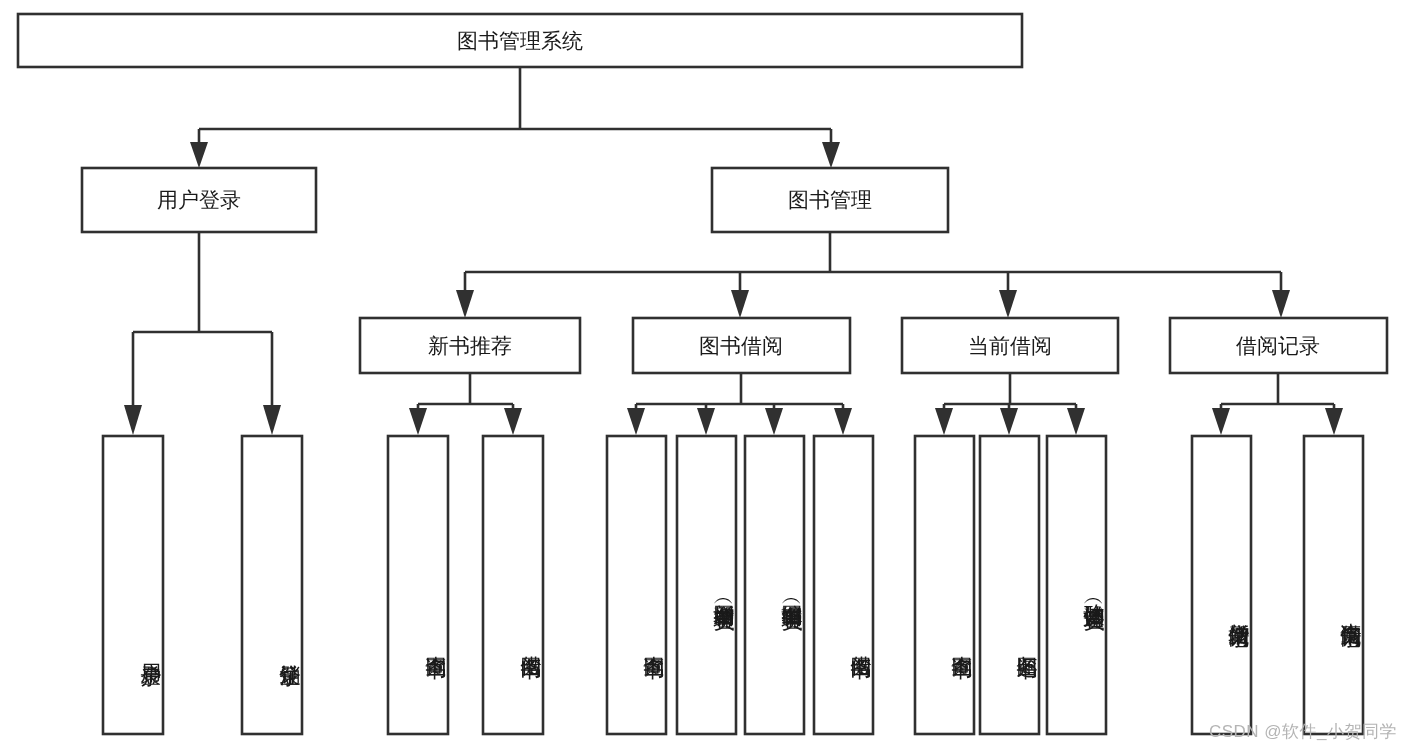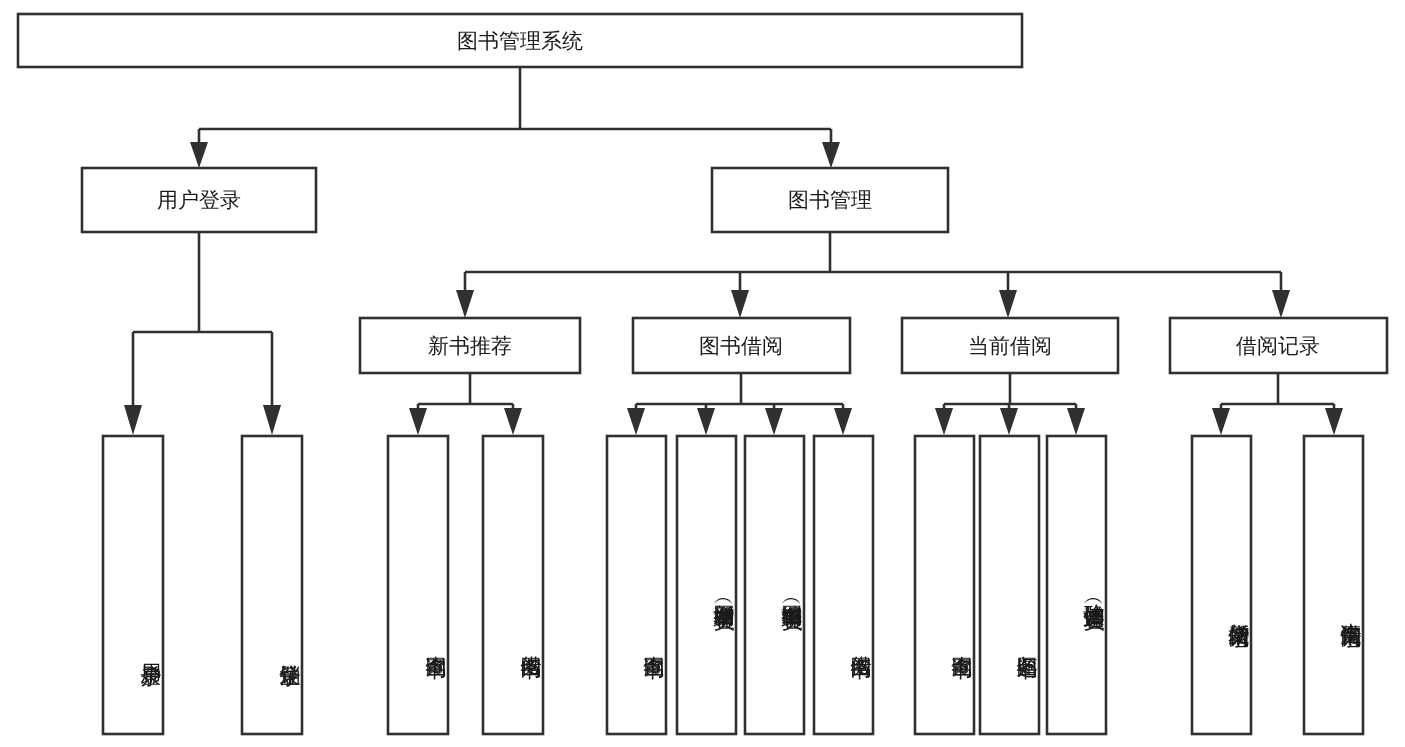--- a/index.html
+++ b/index.html
@@ -227,14 +227,15 @@
   <div class="vlabel" style="left:745px; top:436px; width:59px; height:298px; padding-top:6px;">编辑图书（管理员）</div>
   <div class="vlabel" style="left:814px; top:436px; width:59px; height:298px; padding-top:56px;">借阅图书</div>
 
   <div class="vlabel" style="left:915px; top:436px; width:59px; height:298px; padding-top:56px;">查询图书</div>
   <div class="vlabel" style="left:980px; top:436px; width:59px; height:298px; padding-top:56px;">归还图书</div>
   <div class="vlabel" style="left:1047px; top:436px; width:59px; height:298px; padding-top:6px;">确认归还（管理员）</div>
 
   <div class="vlabel" style="left:1192px; top:436px; width:59px; height:298px; padding-top:24px;">新增借阅记录</div>
   <div class="vlabel" style="left:1304px; top:436px; width:59px; height:298px; padding-top:24px;">查询借阅记录</div>
 
+  <div class="watermark">CSDN @软件_小贺同学</div>
 
 </div>
 
 </body></html>

